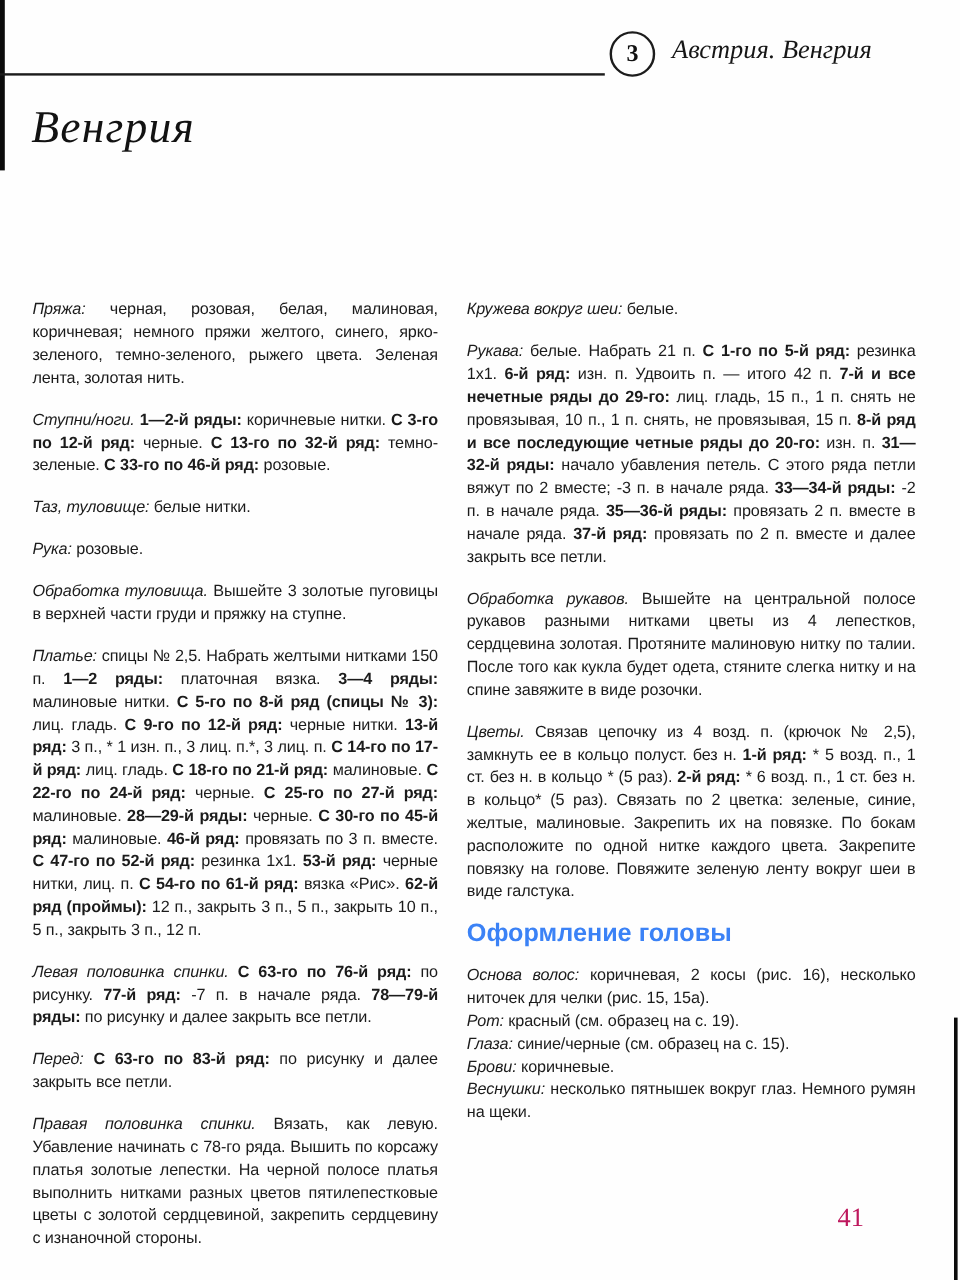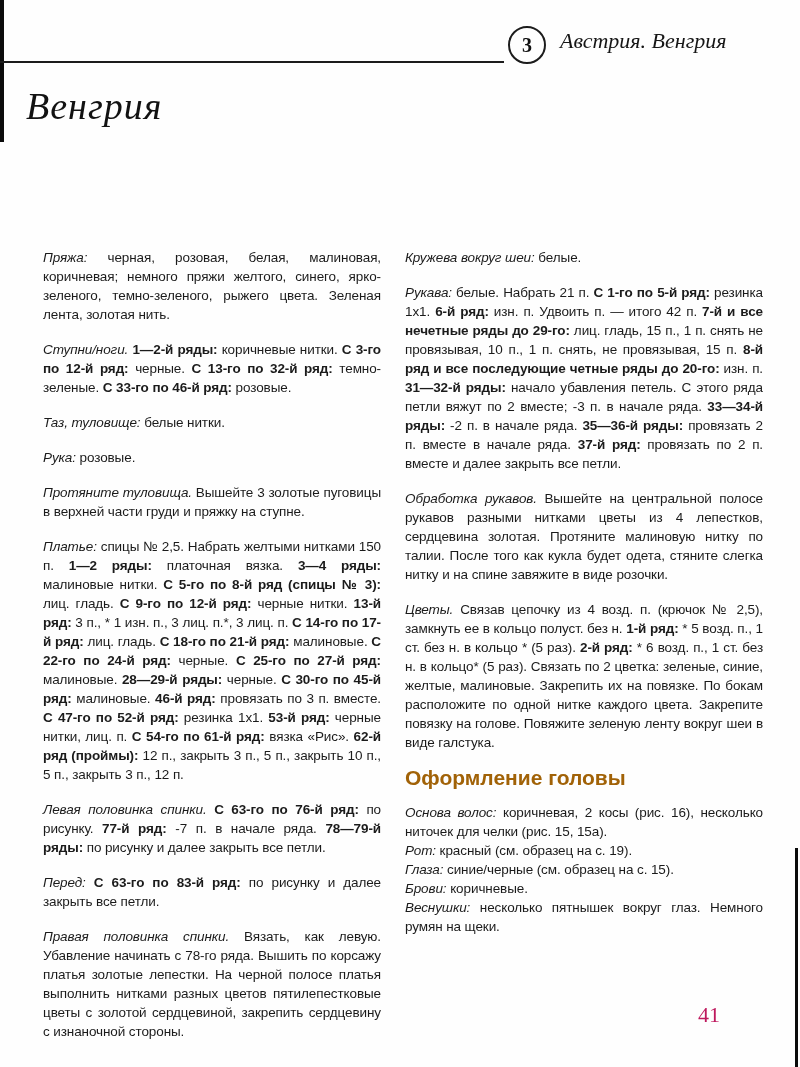--- a/index.html
+++ b/index.html
@@ -34,35 +34,35 @@
 
   
   .page-title {
     position: absolute; left: 26px; top: 84px;
     font-family: "Liberation Serif", serif; font-style: italic;
     font-size: 38px; color: #121212; letter-spacing: 1px;
   }
 
   
   .page-body {
-    position: absolute; left: 43px; right: 37px; top: 248px;
+    position: absolute; left: 27px; right: 37px; top: 248px;
     display: flex; gap: 24px;
   }
   .col { font-size: 13.5px; line-height: 19px; letter-spacing: -0.1px; text-align: justify; color: #1b1b1b; }
   .col-left  { width: 338px; flex: 0 0 338px; }
   .col-right { flex: 1; }
 
   .para { margin: 0 0 16px 0; }
   .para.tight { margin: 0; }
   .run-italic { font-style: italic; }
   .run-bold   { font-weight: bold; }
 
   .section-heading {
     font-family: "Liberation Sans", sans-serif;
-    font-size: 21px; font-weight: bold; color: #a16207;
+    font-size: 21px; font-weight: bold; color: #3b82f6;
     margin: 14px 0 16px 0; text-align: left; letter-spacing: 0;
   }
 
   .page-number {
     position: absolute; left: 698px; top: 1002px;
     font-size: 22px; color: #be185d;
     font-family: Liberation Serif, serif;
   }
 </style>
 </head>
@@ -80,21 +80,21 @@
   <div class="chapter-title">Австрия. Венгрия</div>
 
   <h1 class="page-title" style="margin:0; font-weight:normal;">Венгрия</h1>
 
   <div class="page-body">
     <div class="col col-left" id="col-left">
         <p class="para"><span class="run-italic">Пряжа:</span><span class="run-normal"> черная, розовая, белая, малиновая, коричневая; немного пряжи желтого, синего, ярко-зеленого, темно-зеленого, рыжего цвета. Зеленая лента, золотая нить.</span></p>
         <p class="para"><span class="run-italic">Ступни/ноги.</span><span class="run-normal"> </span><span class="run-bold">1—2-й ряды:</span><span class="run-normal"> коричневые нитки. </span><span class="run-bold">С 3-го по 12-й ряд:</span><span class="run-normal"> черные. </span><span class="run-bold">С 13-го по 32-й ряд:</span><span class="run-normal"> темно-зеленые. </span><span class="run-bold">С 33-го по 46-й ряд:</span><span class="run-normal"> розовые.</span></p>
         <p class="para"><span class="run-italic">Таз, туловище:</span><span class="run-normal"> белые нитки.</span></p>
         <p class="para"><span class="run-italic">Рука:</span><span class="run-normal"> розовые.</span></p>
-        <p class="para"><span class="run-italic">Протяните туловища.</span><span class="run-normal"> Вышейте 3 золотые пуговицы в верхней части груди и пряжку на ступне.</span></p>
+        <p class="para"><span class="run-italic">Обработка туловища.</span><span class="run-normal"> Вышейте 3 золотые пуговицы в верхней части груди и пряжку на ступне.</span></p>
         <p class="para"><span class="run-italic">Платье:</span><span class="run-normal"> спицы № 2,5. Набрать желтыми нитками 150 п. </span><span class="run-bold">1—2 ряды:</span><span class="run-normal"> платочная вязка. </span><span class="run-bold">3—4 ряды:</span><span class="run-normal"> малиновые нитки. </span><span class="run-bold">С 5-го по 8-й ряд (спицы № 3):</span><span class="run-normal"> лиц. гладь. </span><span class="run-bold">С 9-го по 12-й ряд:</span><span class="run-normal"> черные нитки. </span><span class="run-bold">13-й ряд:</span><span class="run-normal"> 3 п., * 1 изн. п., 3 лиц. п.*, 3 лиц. п. </span><span class="run-bold">С 14-го по 17-й ряд:</span><span class="run-normal"> лиц. гладь. </span><span class="run-bold">С 18-го по 21-й ряд:</span><span class="run-normal"> малиновые. </span><span class="run-bold">С 22-го по 24-й ряд:</span><span class="run-normal"> черные. </span><span class="run-bold">С 25-го по 27-й ряд:</span><span class="run-normal"> малиновые. </span><span class="run-bold">28—29-й ряды:</span><span class="run-normal"> черные. </span><span class="run-bold">С 30-го по 45-й ряд:</span><span class="run-normal"> малиновые. </span><span class="run-bold">46-й ряд:</span><span class="run-normal"> провязать по 3 п. вместе. </span><span class="run-bold">С 47-го по 52-й ряд:</span><span class="run-normal"> резинка 1х1. </span><span class="run-bold">53-й ряд:</span><span class="run-normal"> черные нитки, лиц. п. </span><span class="run-bold">С 54-го по 61-й ряд:</span><span class="run-normal"> вязка «Рис». </span><span class="run-bold">62-й ряд (проймы):</span><span class="run-normal"> 12 п., закрыть 3 п., 5 п., закрыть 10 п., 5 п., закрыть 3 п., 12 п.</span></p>
         <p class="para"><span class="run-italic">Левая половинка спинки.</span><span class="run-normal"> </span><span class="run-bold">С 63-го по 76-й ряд:</span><span class="run-normal"> по рисунку. </span><span class="run-bold">77-й ряд:</span><span class="run-normal"> -7 п. в начале ряда. </span><span class="run-bold">78—79-й ряды:</span><span class="run-normal"> по рисунку и далее закрыть все петли.</span></p>
         <p class="para"><span class="run-italic">Перед:</span><span class="run-normal"> </span><span class="run-bold">С 63-го по 83-й ряд:</span><span class="run-normal"> по рисунку и далее закрыть все петли.</span></p>
         <p class="para"><span class="run-italic">Правая половинка спинки.</span><span class="run-normal"> Вязать, как левую. Убавление начинать с 78-го ряда. Вышить по корсажу платья золотые лепестки. На черной полосе платья выполнить нитками разных цветов пятилепестковые цветы с золотой сердцевиной, закрепить сердцевину с изнаночной стороны.</span></p>
       </div>
     <div class="col col-right" id="col-right">
         <p class="para"><span class="run-italic">Кружева вокруг шеи:</span><span class="run-normal"> белые.</span></p>
         <p class="para"><span class="run-italic">Рукава:</span><span class="run-normal"> белые. Набрать 21 п. </span><span class="run-bold">С 1-го по 5-й ряд:</span><span class="run-normal"> резинка 1х1. </span><span class="run-bold">6-й ряд:</span><span class="run-normal"> изн. п. Удвоить п. — итого 42 п. </span><span class="run-bold">7-й и все нечетные ряды до 29-го:</span><span class="run-normal"> лиц. гладь, 15 п., 1 п. снять не провязывая, 10 п., 1 п. снять, не провязывая, 15 п. </span><span class="run-bold">8-й ряд и все последующие четные ряды до 20-го:</span><span class="run-normal"> изн. п. </span><span class="run-bold">31—32-й ряды:</span><span class="run-normal"> начало убавления петель. С этого ряда петли вяжут по 2 вместе; -3 п. в начале ряда. </span><span class="run-bold">33—34-й ряды:</span><span class="run-normal"> -2 п. в начале ряда. </span><span class="run-bold">35—36-й ряды:</span><span class="run-normal"> провязать 2 п. вместе в начале ряда. </span><span class="run-bold">37-й ряд:</span><span class="run-normal"> провязать по 2 п. вместе и далее закрыть все петли.</span></p>
         <p class="para"><span class="run-italic">Обработка рукавов.</span><span class="run-normal"> Вышейте на центральной полосе рукавов разными нитками цветы из 4 лепестков, сердцевина золотая. Протяните малиновую нитку по талии. После того как кукла будет одета, стяните слегка нитку и на спине завяжите в виде розочки.</span></p>
         <p class="para"><span class="run-italic">Цветы.</span><span class="run-normal"> Связав цепочку из 4 возд. п. (крючок № 2,5), замкнуть ее в кольцо полуст. без н. </span><span class="run-bold">1-й ряд:</span><span class="run-normal"> * 5 возд. п., 1 ст. без н. в кольцо * (5 раз). </span><span class="run-bold">2-й ряд:</span><span class="run-normal"> * 6 возд. п., 1 ст. без н. в кольцо* (5 раз). Связать по 2 цветка: зеленые, синие, желтые, малиновые. Закрепить их на повязке. По бокам расположите по одной нитке каждого цвета. Закрепите повязку на голове. Повяжите зеленую ленту вокруг шеи в виде галстука.</span></p>

